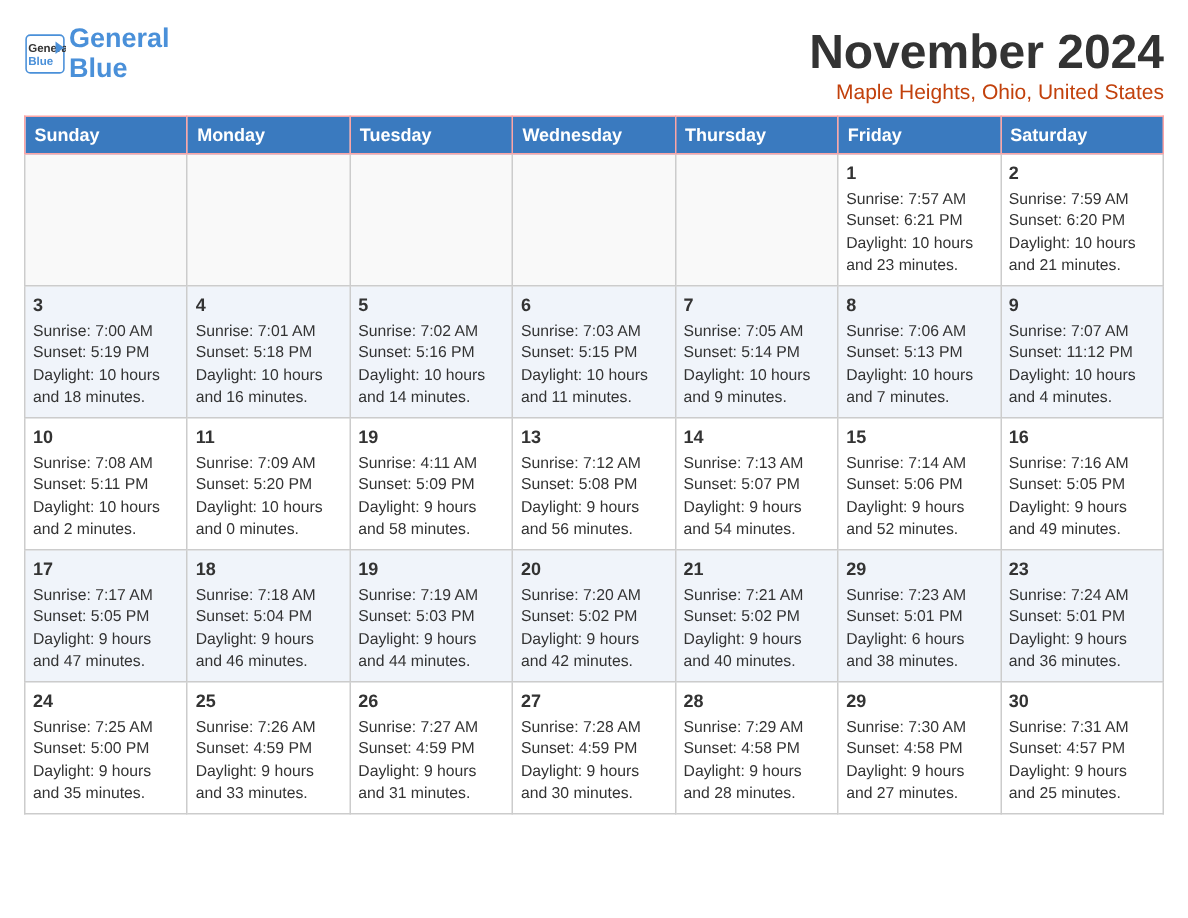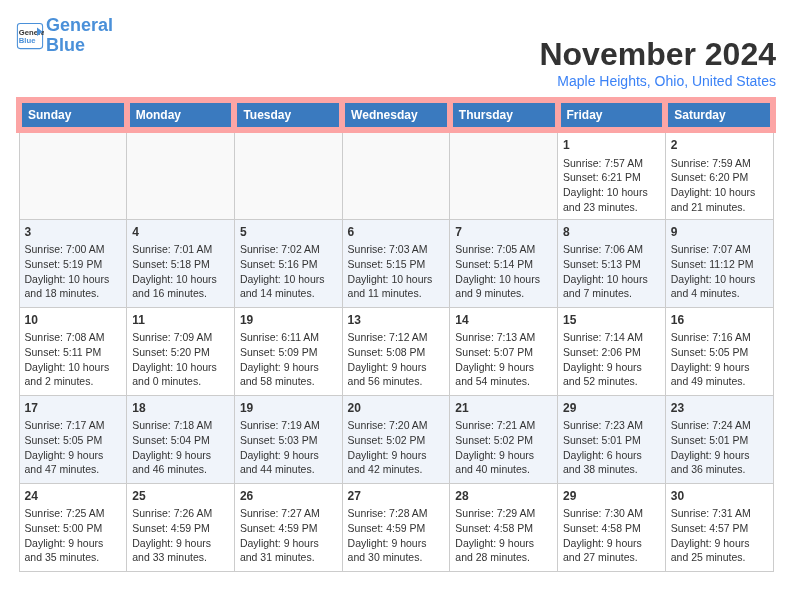--- a/index.html
+++ b/index.html
@@ -34,39 +34,38 @@
       height: 28px;
       margin-right: 2px;
     }
     .title-area {
       text-align: right;
     }
     .month-title {
       font-size: 32px;
       font-weight: bold;
       color: #333;
-      margin-top: 20px;
     }
     .location {
       font-size: 14px;
-      color: #3b82f6;
+      color: #c2410c;
     }
     .calendar {
       width: 100%;
       border-collapse: collapse;
       font-size: 11px;
     }
     .calendar th {
       background-color: #3a7abf;
       color: #fff;
       text-align: left;
       padding: 5px 6px;
       font-size: 12px;
       font-weight: bold;
-      border: 6px solid #fca5a5;
+      border: 1px solid #fca5a5;
     }
     .calendar td {
       border: 1px solid #ccc;
       vertical-align: top;
       padding: 4px 5px;
       width: calc(100% / 7);
       min-height: 80px;
       height: 88px;
       background: #fff;
       color: #333;
@@ -193,40 +192,40 @@
           <div>Daylight: 10 hours and 2 minutes.</div>
         </td>
         <td>
           <span class="day-number">11</span>
           <div>Sunrise: 7:09 AM</div>
           <div>Sunset: 5:20 PM</div>
           <div>Daylight: 10 hours and 0 minutes.</div>
         </td>
         <td>
           <span class="day-number">19</span>
-          <div>Sunrise: 6:11 AM</div>
+          <div>Sunrise: 4:11 AM</div>
           <div>Sunset: 5:09 PM</div>
           <div>Daylight: 9 hours and 58 minutes.</div>
         </td>
         <td>
           <span class="day-number">13</span>
           <div>Sunrise: 7:12 AM</div>
           <div>Sunset: 5:08 PM</div>
           <div>Daylight: 9 hours and 56 minutes.</div>
         </td>
         <td>
           <span class="day-number">14</span>
           <div>Sunrise: 7:13 AM</div>
           <div>Sunset: 5:07 PM</div>
           <div>Daylight: 9 hours and 54 minutes.</div>
         </td>
         <td>
           <span class="day-number">15</span>
           <div>Sunrise: 7:14 AM</div>
-          <div>Sunset: 2:06 PM</div>
+          <div>Sunset: 5:06 PM</div>
           <div>Daylight: 9 hours and 52 minutes.</div>
         </td>
         <td>
           <span class="day-number">16</span>
           <div>Sunrise: 7:16 AM</div>
           <div>Sunset: 5:05 PM</div>
           <div>Daylight: 9 hours and 49 minutes.</div>
         </td>
       </tr>
       <tr class="row-shaded">

